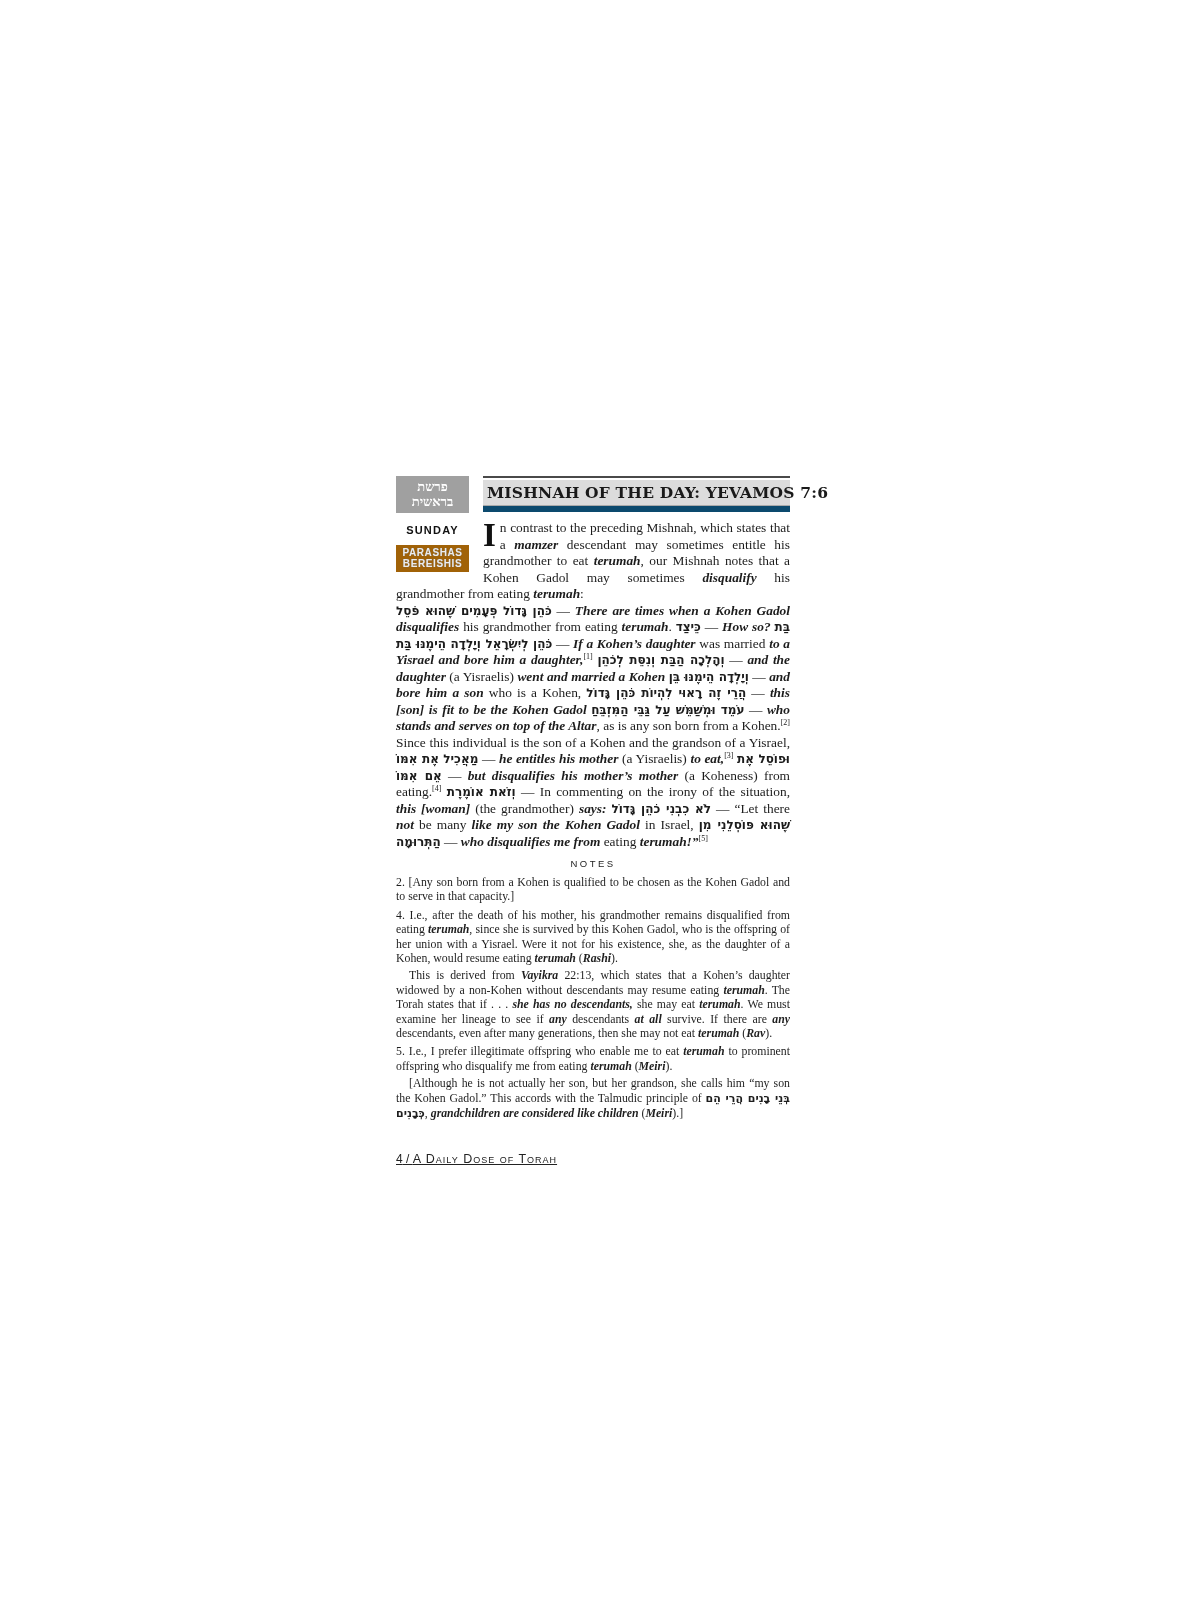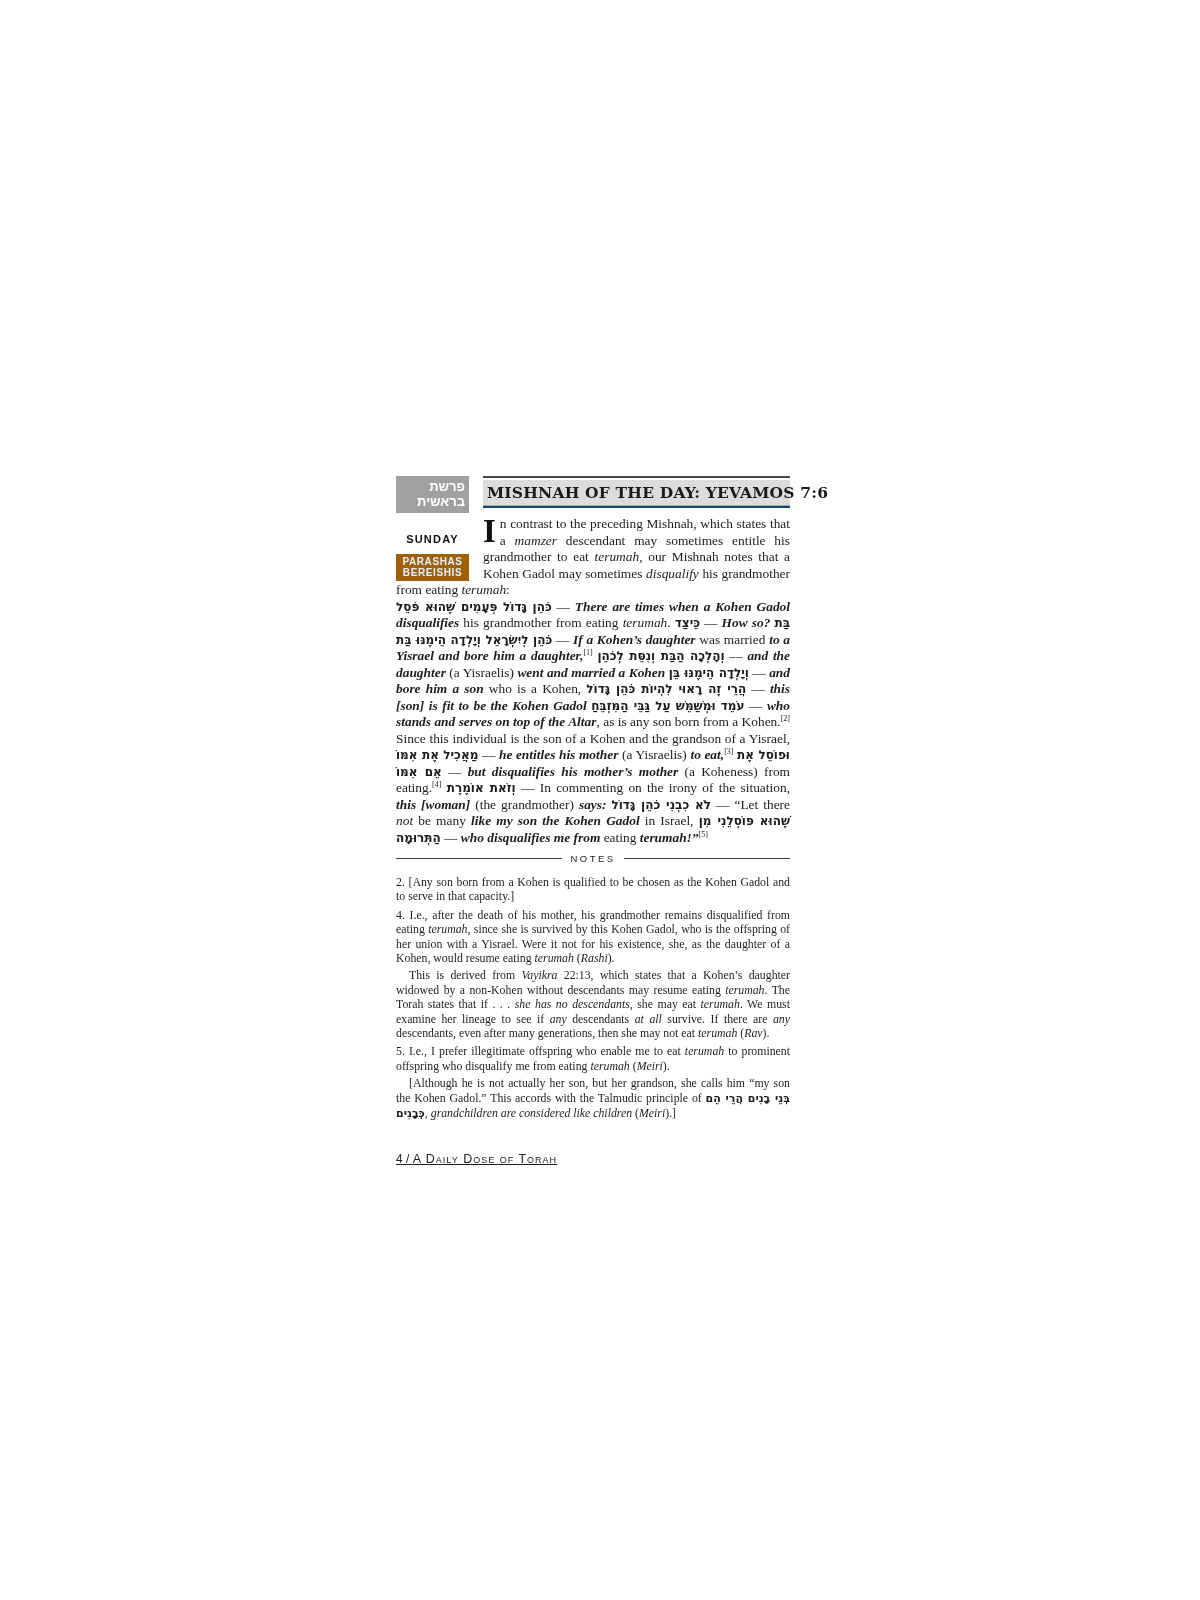--- a/index.html
+++ b/index.html
@@ -13,67 +13,67 @@
     position:absolute; left:396px; top:476px; width:394px;
   }
 
   
   .sidebar {
     float:left; width:73px; height:104px; margin-right:14px;
     text-align:center;
   }
   .heb-box {
     background:#a0a0a0; color:#ffffff; padding:3px 4px 4px;
-    font-family:Liberation Sans, sans-serif; font-weight:bold;
-    font-size:13px; line-height:15px; text-align:right; margin-bottom:20px;
+    font-family:Liberation Serif, serif; font-weight:bold;
+    font-size:13px; line-height:15px; text-align:center; margin-bottom:11px;
   }
   .day-label {
     font-family:"Liberation Sans", sans-serif; font-weight:bold;
     font-size:11px; letter-spacing:1.2px; color:#111; margin-bottom:9px;
   }
   .en-box {
     background:#a16207; color:#ececec; padding:2px 1px 3px;
     font-family:"Liberation Sans", sans-serif; font-weight:bold;
     font-size:10px; line-height:11px; letter-spacing:0.6px;
     text-shadow:0 0 1px #6b6b6b;
   }
 
   
   .titlebar {
-    margin-left:87px; border-top:2px solid #4a4a4a; border-bottom:2px solid #0c4a6e;
+    margin-left:87px; border-top:2px solid #4a4a4a; border-bottom:6px solid #0c4a6e;
     background:#dcdcdc; box-shadow:inset 0 2px 0 #ffffff, inset 0 -1px 0 #aaaaaa;
     padding:5px 4px 4px; text-align:center; margin-bottom:8px;
   }
   .titlebar h1 {
     font-family:"DejaVu Serif", serif; font-size:15.5px; font-weight:bold;
     letter-spacing:0.2px; color:#1a1a1a; white-space:nowrap;
   }
 
   
   p.body-text {
     font-size:13.4px; line-height:16.5px; text-align:justify; color:#1c1c1c;
   }
   .dropcap {
     float:left; font-family:"Liberation Serif", serif; font-weight:bold;
     font-size:33px; line-height:27px; padding:2px 4px 0 0; color:#111;
   }
-  .i  { font-style:italic; }
+  .i  { font-style:italic;font-weight:bold; }
   .bi { font-style:italic; font-weight:bold; }
   .he {
     font-family:"DejaVu Sans", sans-serif; font-weight:bold;
     font-size:12px; direction:rtl; unicode-bidi:isolate;
   }
   .sup {
     vertical-align:super; font-size:8px; line-height:0;
     font-style:normal; font-weight:normal;
   }
 
   
   .notes-divider {
-    display:flex; align-items:center; margin:7px 0 11px;
+    display:flex; align-items:center; margin:7px 0 5px;flex-direction:column;
   }
   .notes-divider .rule { flex:1; border-top:1px solid #3c3c3c; }
   .notes-divider .label {
     font-family:"Liberation Sans", sans-serif; font-size:9.5px;
     letter-spacing:2.5px; color:#222; padding:0 8px; font-weight:normal;
   }
   .notes p {
     font-size:11.8px; line-height:14.4px; text-align:justify;
     color:#1e1e1e; margin-bottom:4px;
   }

